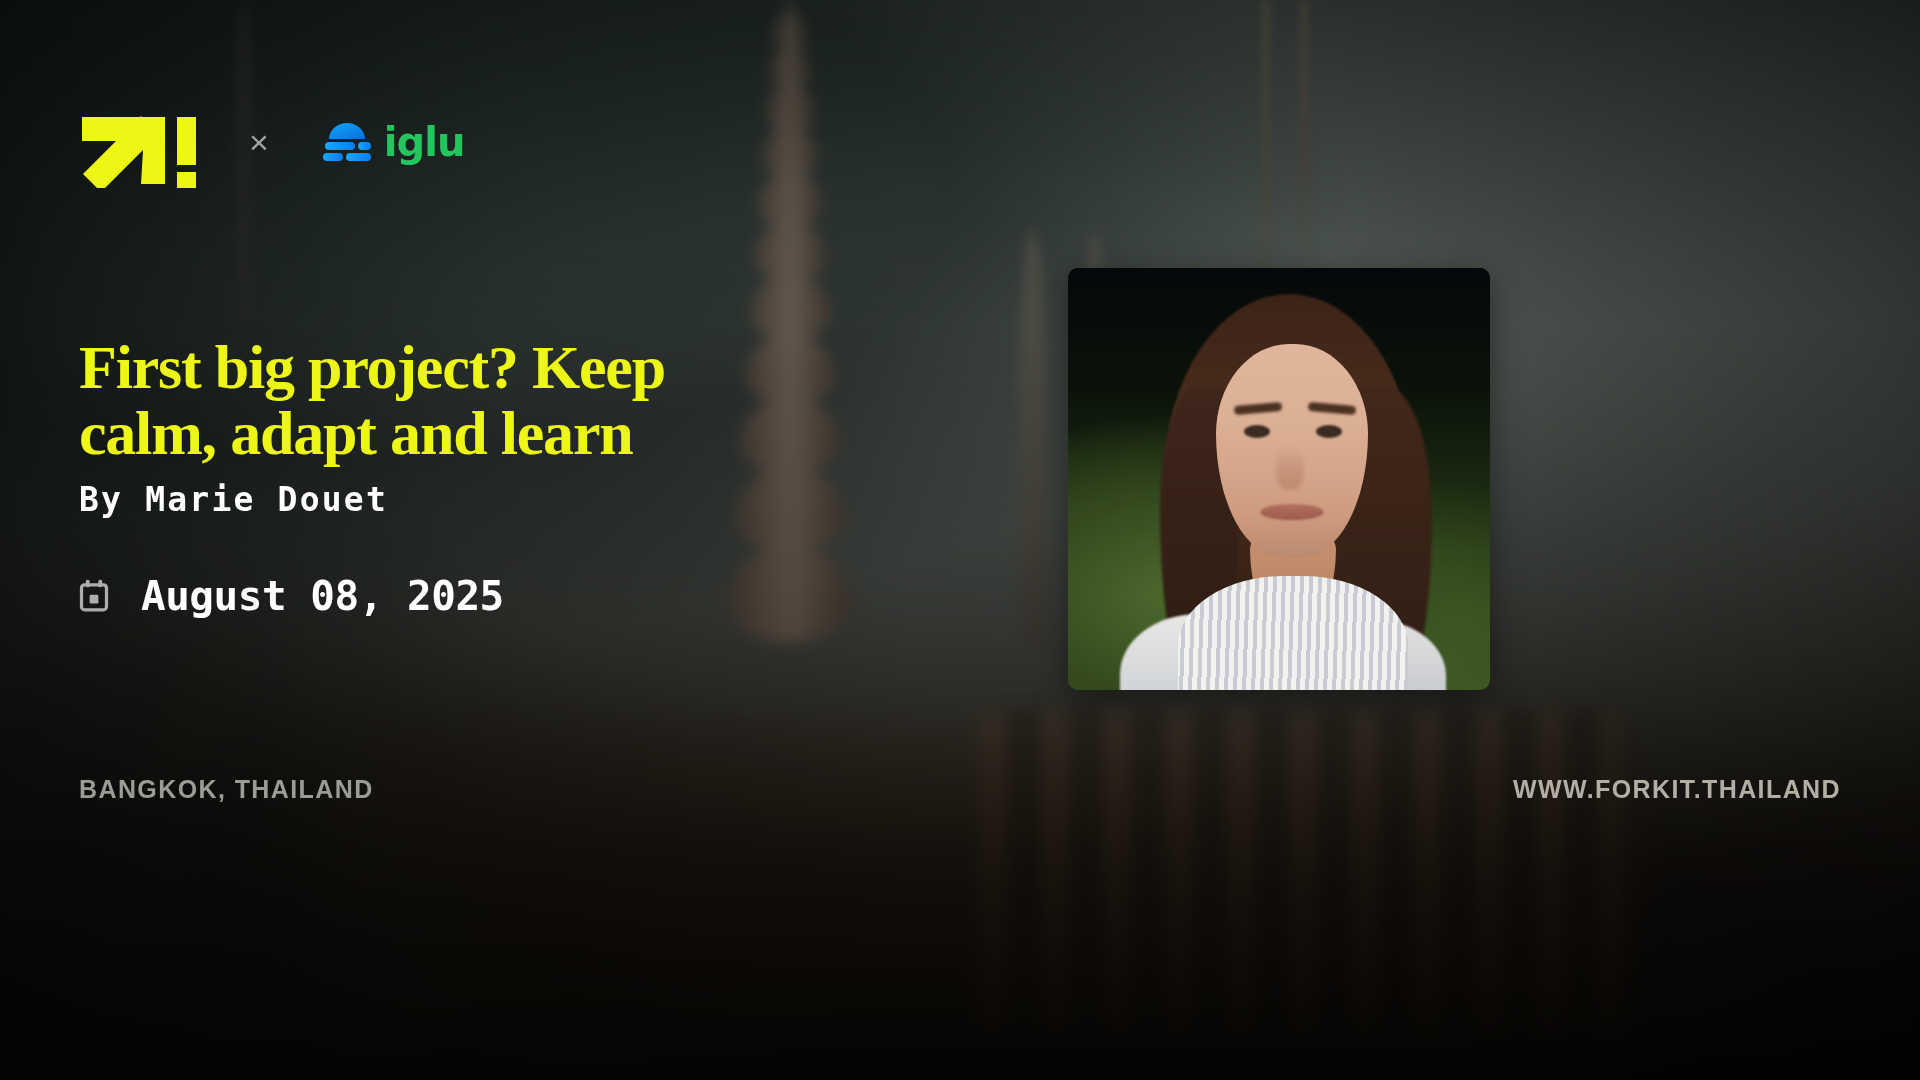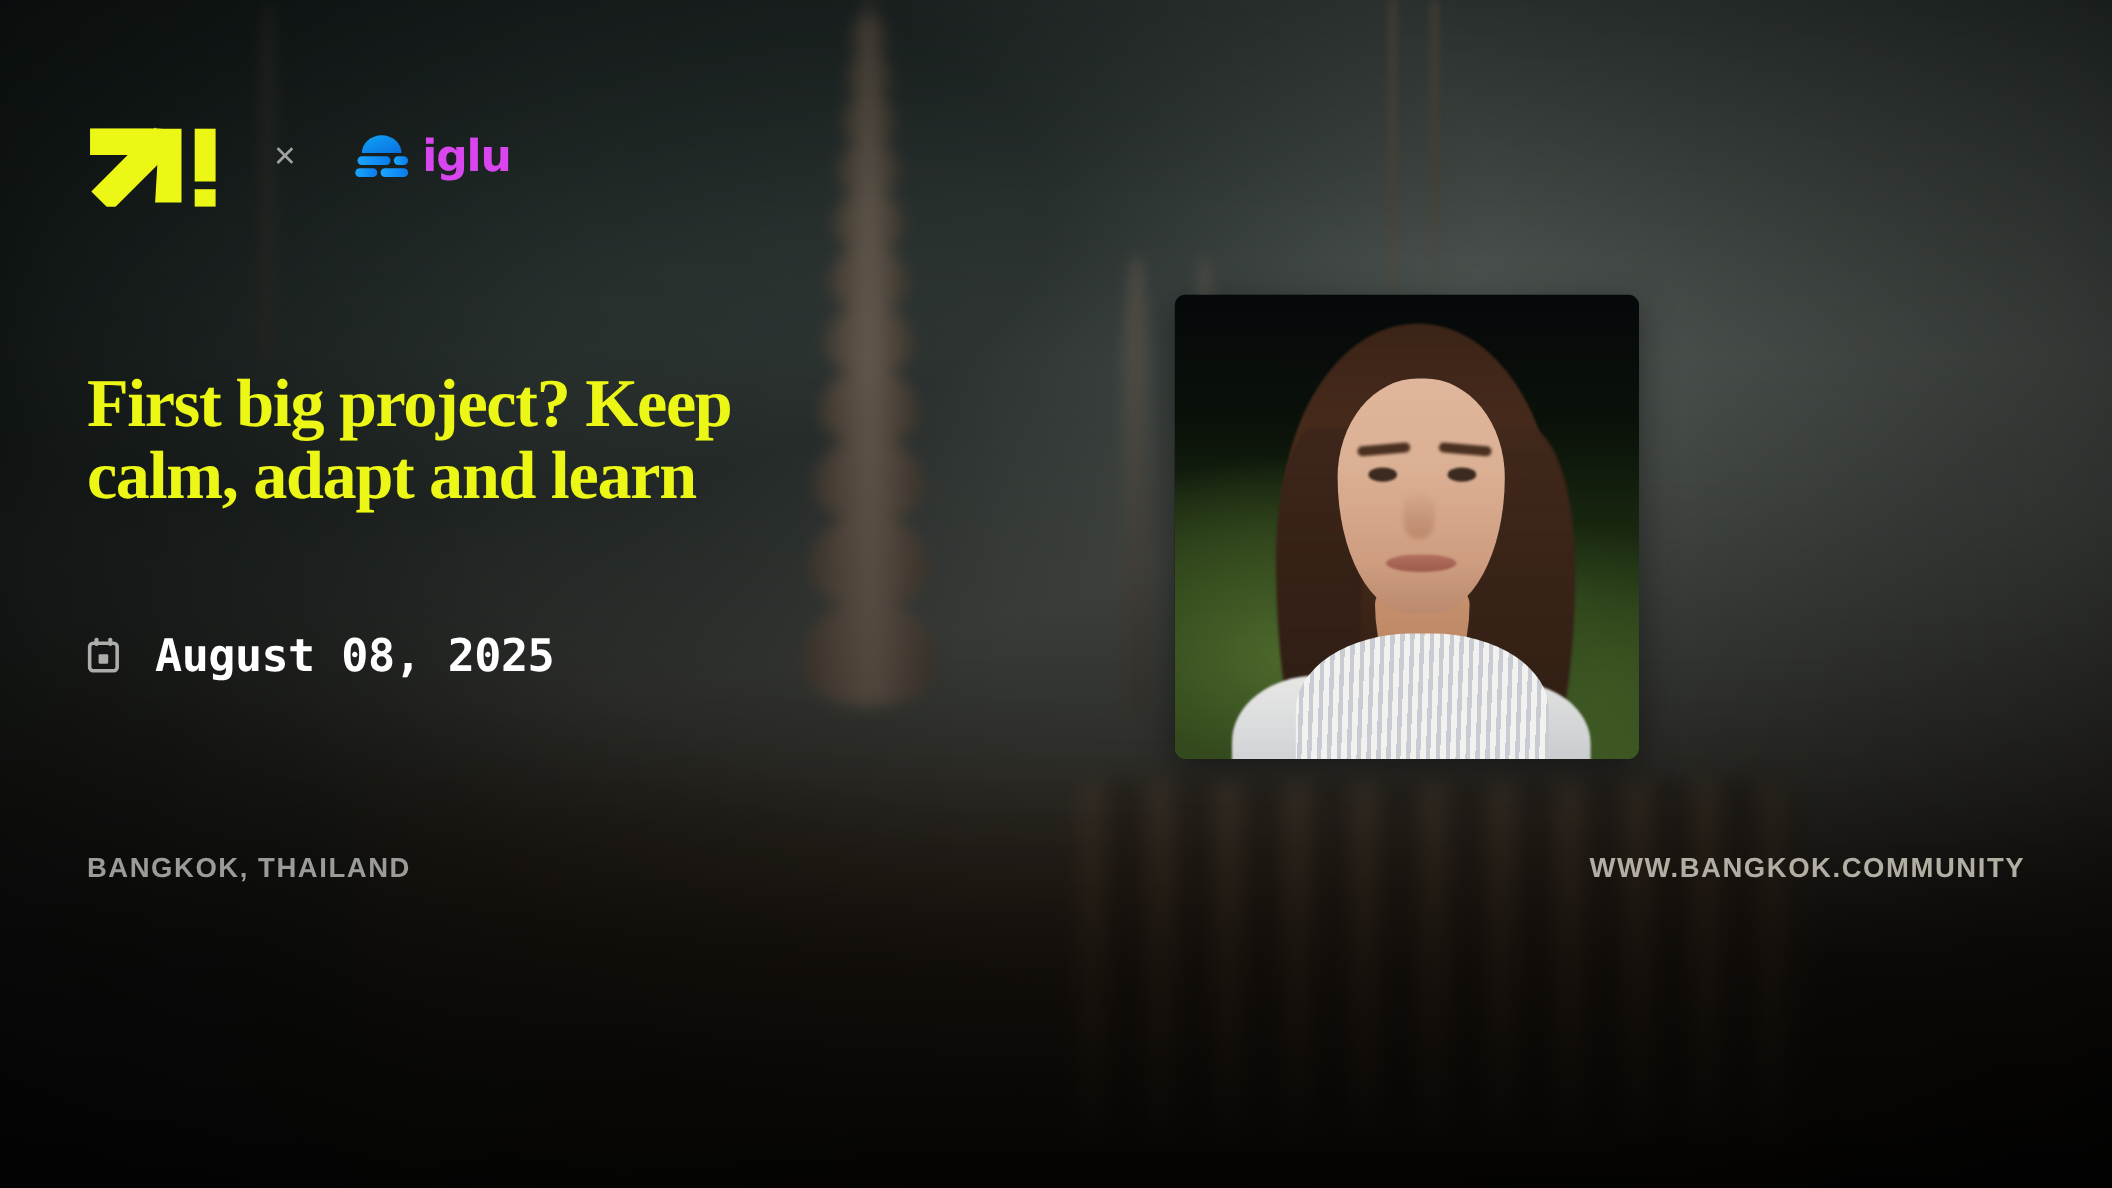--- a/index.html
+++ b/index.html
@@ -97,21 +97,21 @@
 
   .logos {
     position:absolute; left:79px; top:96px;
     display:flex; align-items:center; gap:52px;
   }
   .forkit-logo { width:118px; height:92px; position:relative; display:block; }
   .x-sep { color:#b9bcb8; font-size:34px; line-height:1; font-weight:400; opacity:.85; }
   .iglu-logo { display:flex; align-items:center; gap:11px; }
   .iglu-word {
     font-family:"DejaVu Sans", sans-serif;
-    font-size:40px; font-weight:700; color:#d946ef; letter-spacing:-1px;
+    font-size:40px; font-weight:700; color:#22c55e; letter-spacing:-1px;
   }
 
   .headline {
     position:absolute; left:79px; top:335px; width:780px;
     font-family:Liberation Serif, serif;
     font-size:62px; line-height:1.06; font-weight:700;
     color:#ecf716; letter-spacing:-1.2px;
   }
   .byline {
     position:absolute; left:79px; top:480px;
@@ -298,36 +298,37 @@
         </svg>
         <span class="iglu-word">iglu</span>
       </div>
     </div>
 
     <h1 class="headline">
       <span>First big project? Keep</span><br>
       <span>calm, adapt and learn</span>
     </h1>
 
+    <div class="byline">By Marie Douet</div>
 
     <div class="meta">
       <div class="meta-item">
         <svg class="meta-icon" viewBox="0 0 24 26">
           <rect x="2" y="4" width="20" height="20" rx="2.5" fill="none" stroke="#ADADAB" stroke-width="2.6"></rect>
           <rect x="5.5" y="0" width="3" height="6" rx="1.3" fill="#ADADAB"></rect>
           <rect x="15.5" y="0" width="3" height="6" rx="1.3" fill="#ADADAB"></rect>
           <rect x="8.5" y="12" width="7" height="7" rx="1" fill="#ADADAB"></rect>
         </svg>
         <span class="meta-text">August 08, 2025</span>
       </div>
 
     </div>
 
     <div class="footer-left">BANGKOK, THAILAND</div>
-    <div class="footer-right">WWW.BANGKOK.COMMUNITY</div>
+    <div class="footer-right">WWW.FORKIT.THAILAND</div>
 
     <div class="portrait">
       <div class="pt-bg"></div>
       <div class="pt-hair-back"></div>
       <div class="pt-hair-left"></div>
       <div class="pt-hair-right"></div>
       <div class="pt-neck"></div>
       <div class="pt-face"></div>
       <div class="pt-brow l"></div>
       <div class="pt-brow r"></div>

